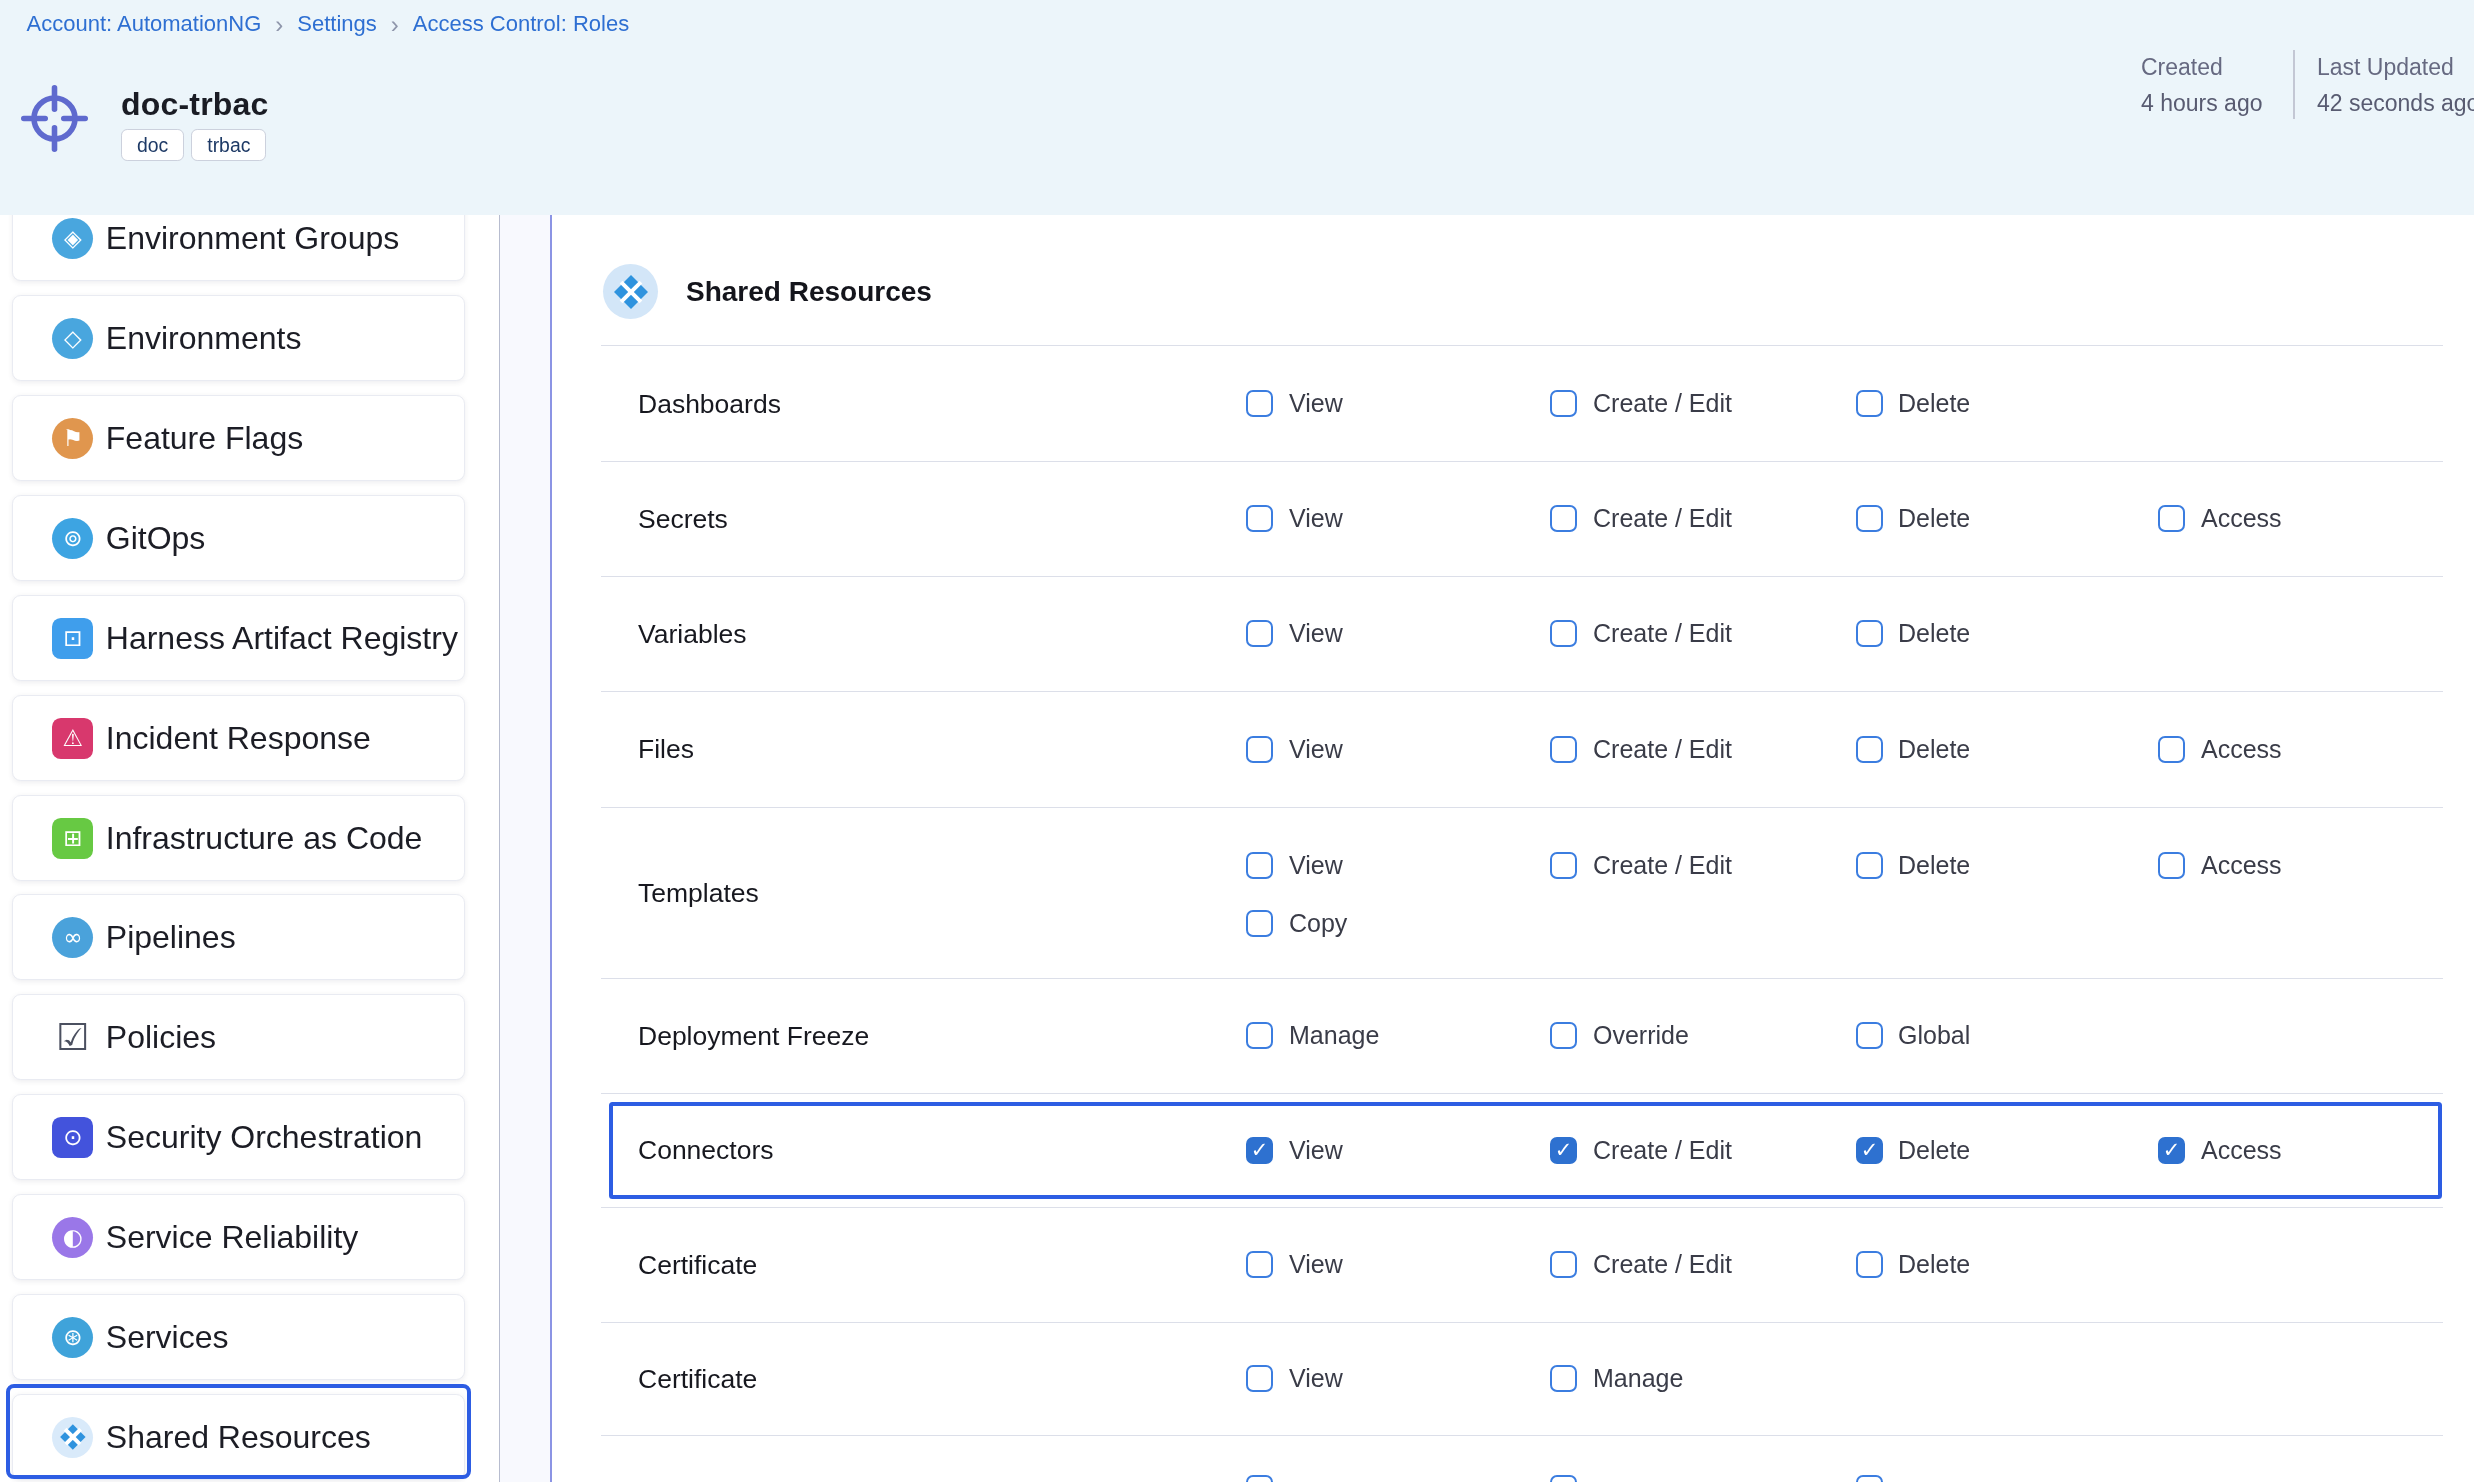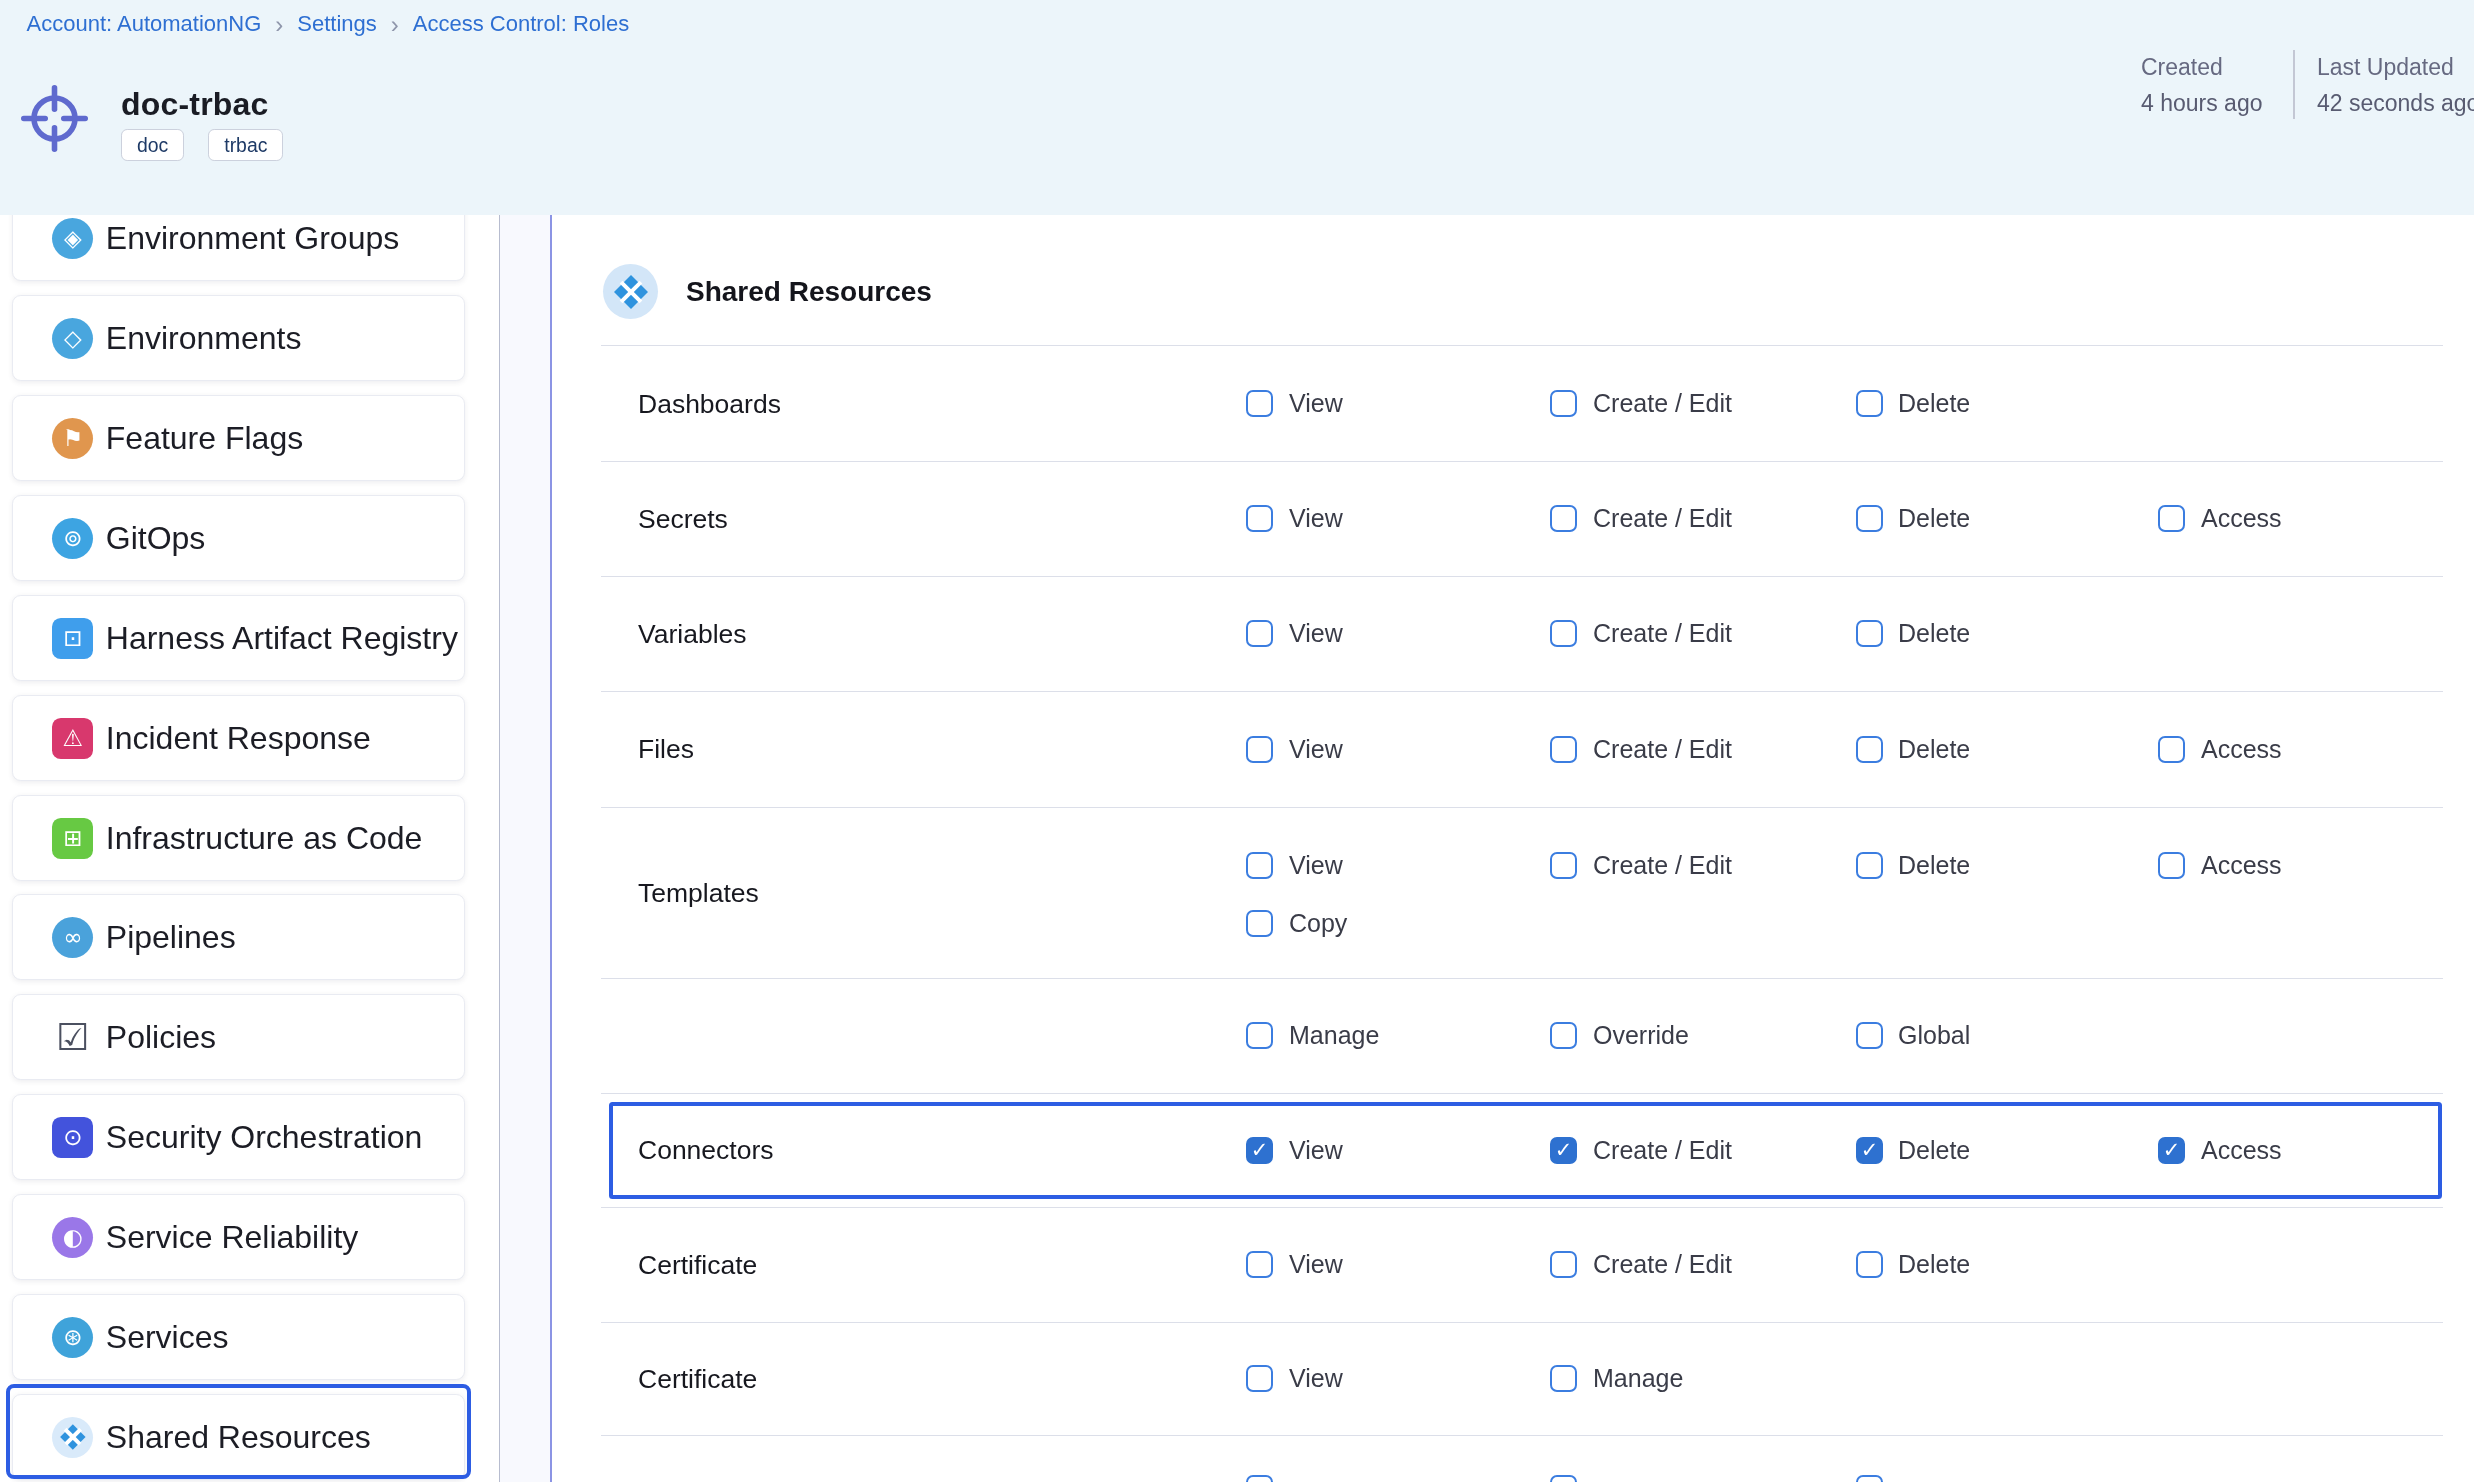--- a/index.html
+++ b/index.html
@@ -9,21 +9,21 @@
   
   .top-header { position:absolute; left:0; top:0; width:2475px; height:215px;
                 background:#ecf5fa; z-index:5; }
   .breadcrumb { position:absolute; left:26.5px; top:8.8px; display:flex; align-items:center;
                 gap:14px; font-size:22px; }
   .crumb-link { color:#2e6fd2; cursor:pointer; white-space:nowrap; }
   .crumb-sep  { color:#8f96ab; font-size:24px; padding-top:1.8px; }
   .target-svg { position:absolute; left:21px; top:85px; }
   .page-title { position:absolute; left:121px; top:86px; font-size:32px; font-weight:600;
                 color:#1a1c24; letter-spacing:0.2px; }
-  .tags { position:absolute; left:121px; top:129px; display:flex; gap:24px; }
+  .tags { position:absolute; left:121px; top:129px; display:flex; gap:7px; }
   .tag-pill { background:#ffffff; border:0.9px solid #ccd1dd; border-radius:6.2px;
               padding:3.5px 15px; font-size:19.4px; color:#1e3a66; height:32px;
               display:flex; align-items:center; }
   .meta-block { position:absolute; top:49px; font-size:23px; color:#666981; line-height:36px;
                 white-space:nowrap; }
   .meta-created { left:2141px; }
   .meta-updated { left:2317px; width:157px; overflow:hidden; }
   .meta-value { color:#585b71; }
   .meta-divider { position:absolute; left:2293px; top:50px; width:1.8px; height:69px;
                   background:#c3c7d4; }
@@ -232,20 +232,21 @@
       <div class="opt-check" style="left: 949px; top: 44px;"></div>
       <div class="opt-label" style="left: 992px; top: 44px;">Create / Edit</div>
       <div class="opt-check" style="left: 1255px; top: 44px;"></div>
       <div class="opt-label" style="left: 1297px; top: 44px;">Delete</div>
       <div class="opt-check" style="left: 1557px; top: 44px;"></div>
       <div class="opt-label" style="left: 1600px; top: 44px;">Access</div>
       <div class="opt-check" style="left: 645px; top: 102px;"></div>
       <div class="opt-label" style="left: 688px; top: 102px;">Copy</div>
     </div>
     <div class="perm-row" style="top: 978px; height: 115px;">
+      <div class="row-label">Deployment Freeze</div>
       <div class="opt-check" style="left: 645px; top: 43px;"></div>
       <div class="opt-label" style="left: 688px; top: 43px;">Manage</div>
       <div class="opt-check" style="left: 949px; top: 43px;"></div>
       <div class="opt-label" style="left: 992px; top: 43px;">Override</div>
       <div class="opt-check" style="left: 1255px; top: 43px;"></div>
       <div class="opt-label" style="left: 1297px; top: 43px;">Global</div>
     </div>
     <div class="perm-row" style="top: 1093px; height: 114px;">
       <div class="row-label">Connectors</div>
       <div class="opt-check checked" style="left: 645px; top: 43px;">

